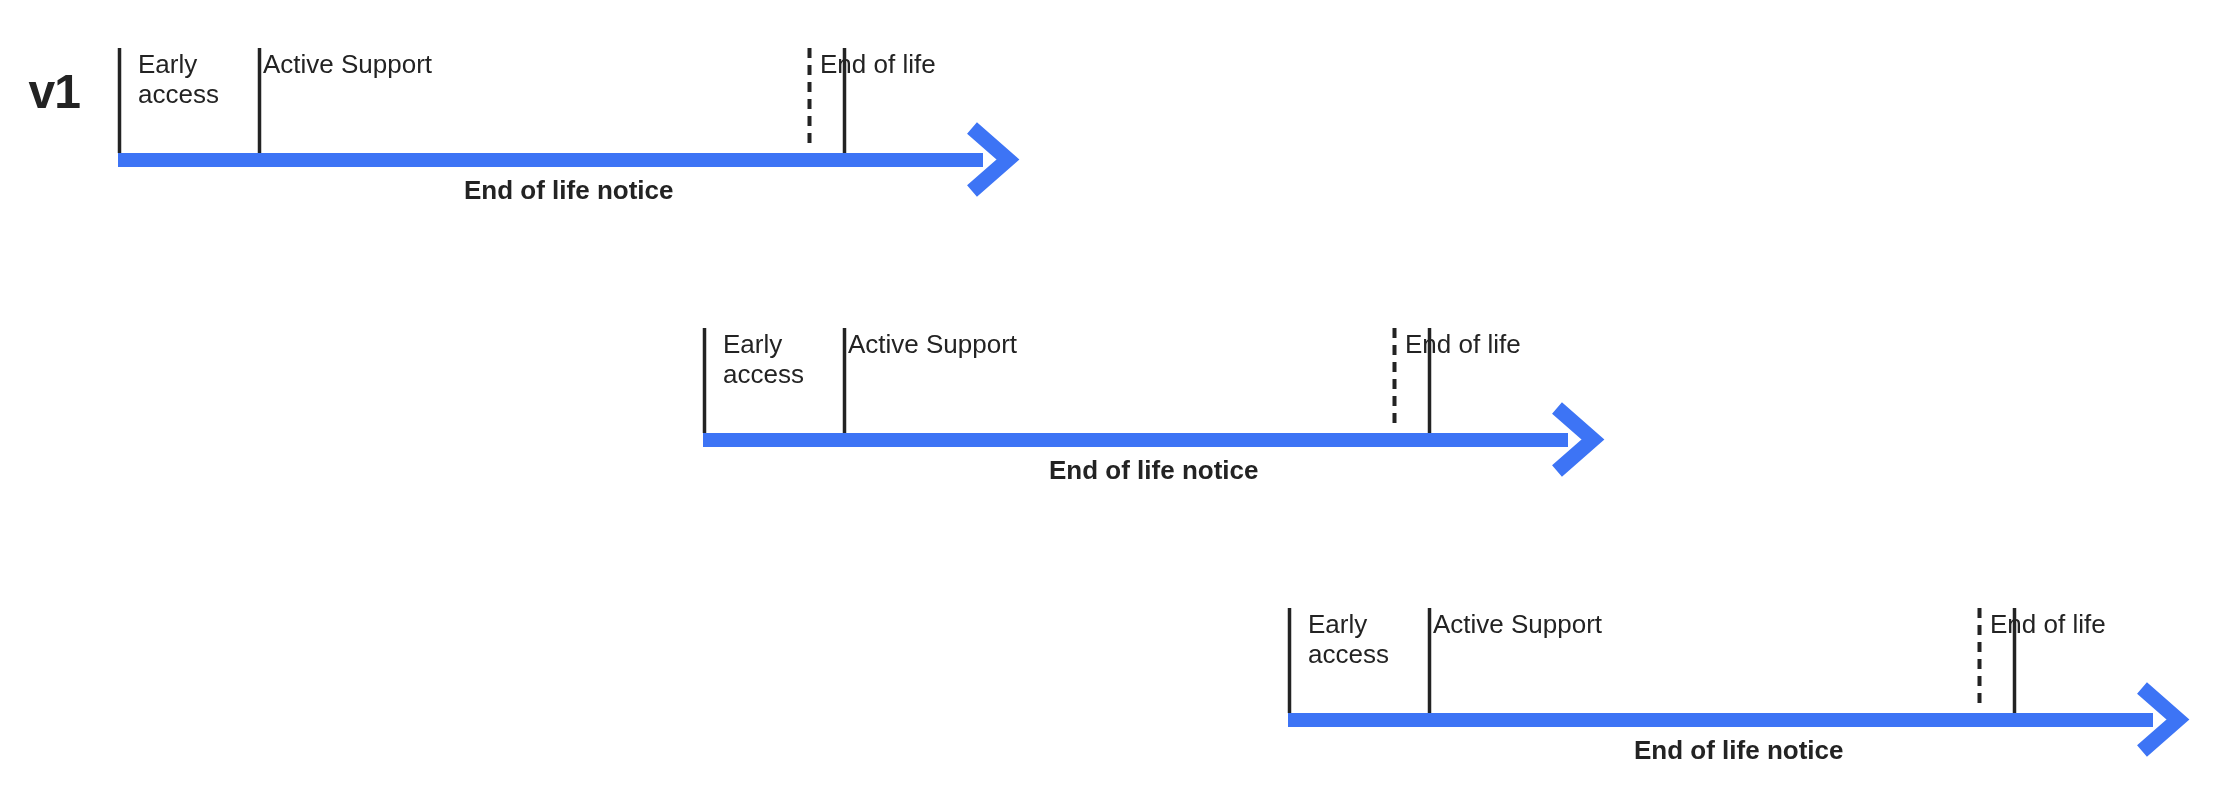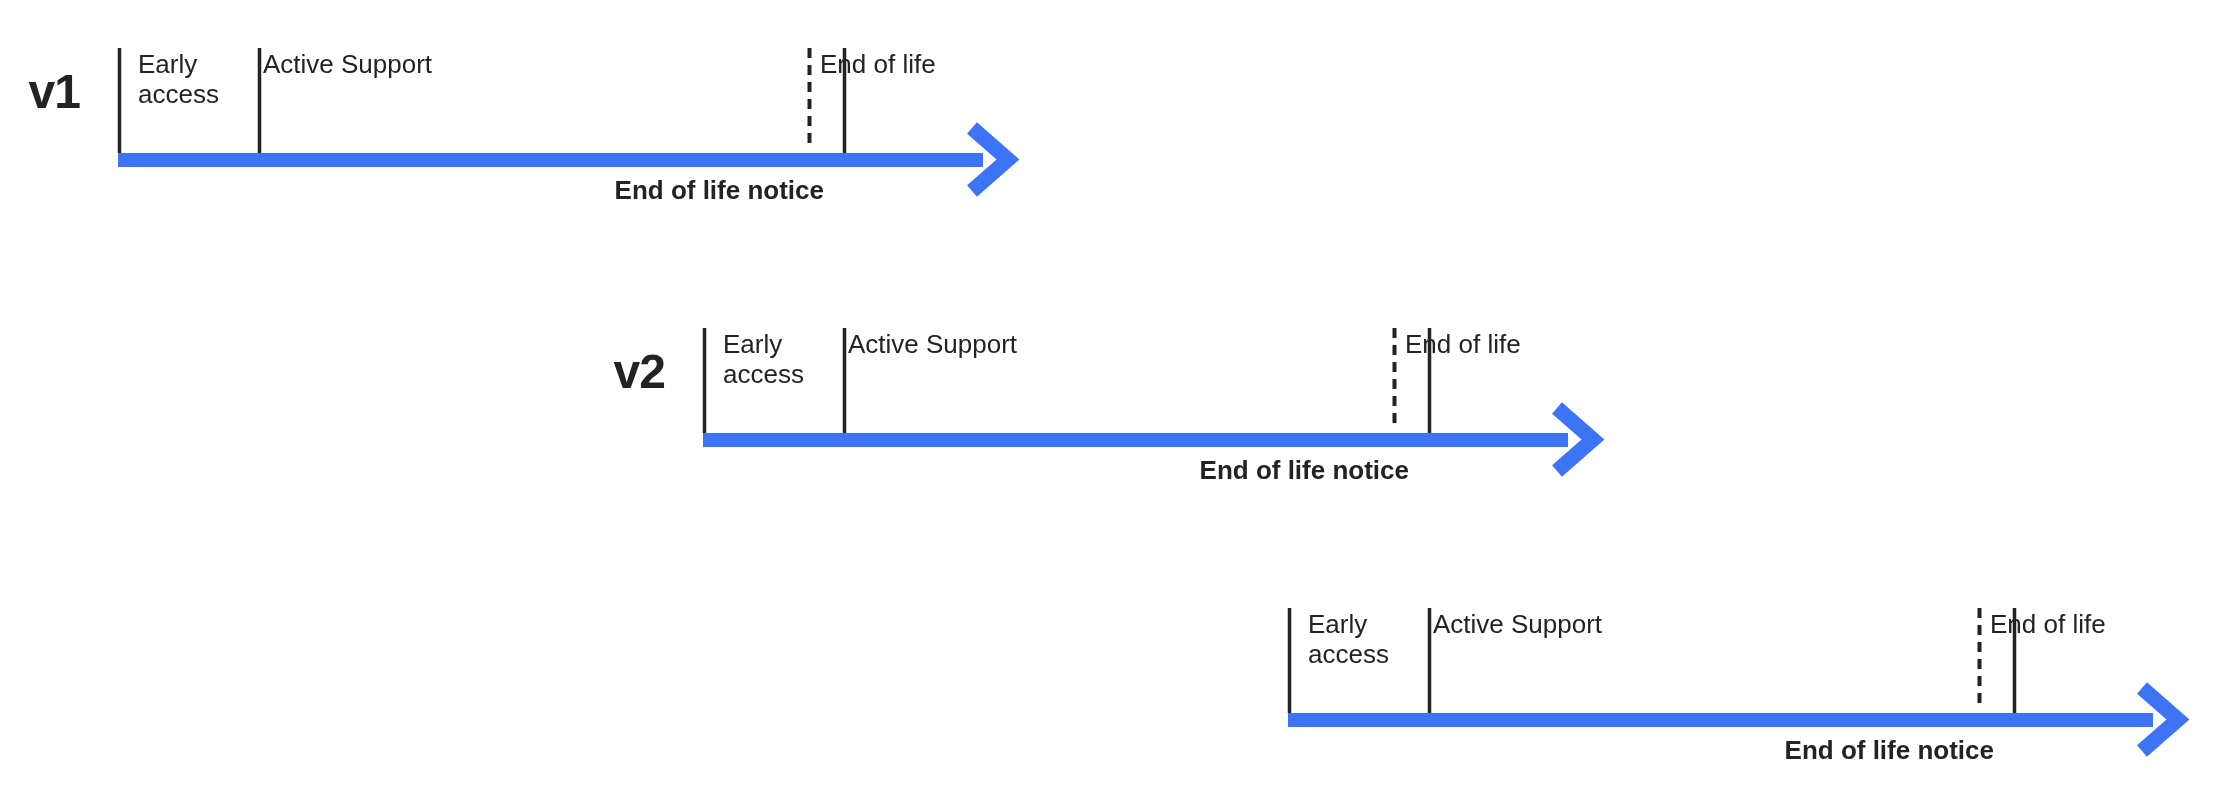--- a/index.html
+++ b/index.html
@@ -67,24 +67,23 @@
     font-size:26px;
     font-weight:normal;
     line-height:30px;
     white-space:nowrap;
   }
   .phase.early{ left:270px; }
   .phase.active{ left:395px; }
   .phase.eol{ left:952px; }
   .notice{
     position:absolute;
-    left:626px;
+    left:596px;
     top:129px;
     width:330px;
-    text-align:right;
     font-size:26px;
     font-weight:bold;
     line-height:26px;
     white-space:nowrap;
   }
 </style>
 </head>
 <body>
 
 <div class="canvas">
@@ -110,21 +109,20 @@
 
   <div class="row" id="row-v2">
     <svg class="rowart" width="1210" height="175" viewBox="0 0 1210 175">
       <line class="tick" x1="251.5" y1="0" x2="251.5" y2="105"></line>
       <line class="tick" x1="391.5" y1="0" x2="391.5" y2="105"></line>
       <line class="tickdash" x1="941.5" y1="0" x2="941.5" y2="100"></line>
       <line class="tick" x1="976.5" y1="0" x2="976.5" y2="105"></line>
       <rect class="bar" x="250" y="105" width="865" height="14"></rect>
       <polyline class="chev" points="1104,80 1140,111.5 1104,143"></polyline>
     </svg>
-    <div class="version">v2</div>
     <div class="phase early">
       <span>Early</span><br>
       <span>access</span>
     </div>
     <div class="phase active">Active Support</div>
     <div class="phase eol">End of life</div>
     <div class="notice">End of life notice</div>
   </div>
 
   <div class="row" id="row-v3">

